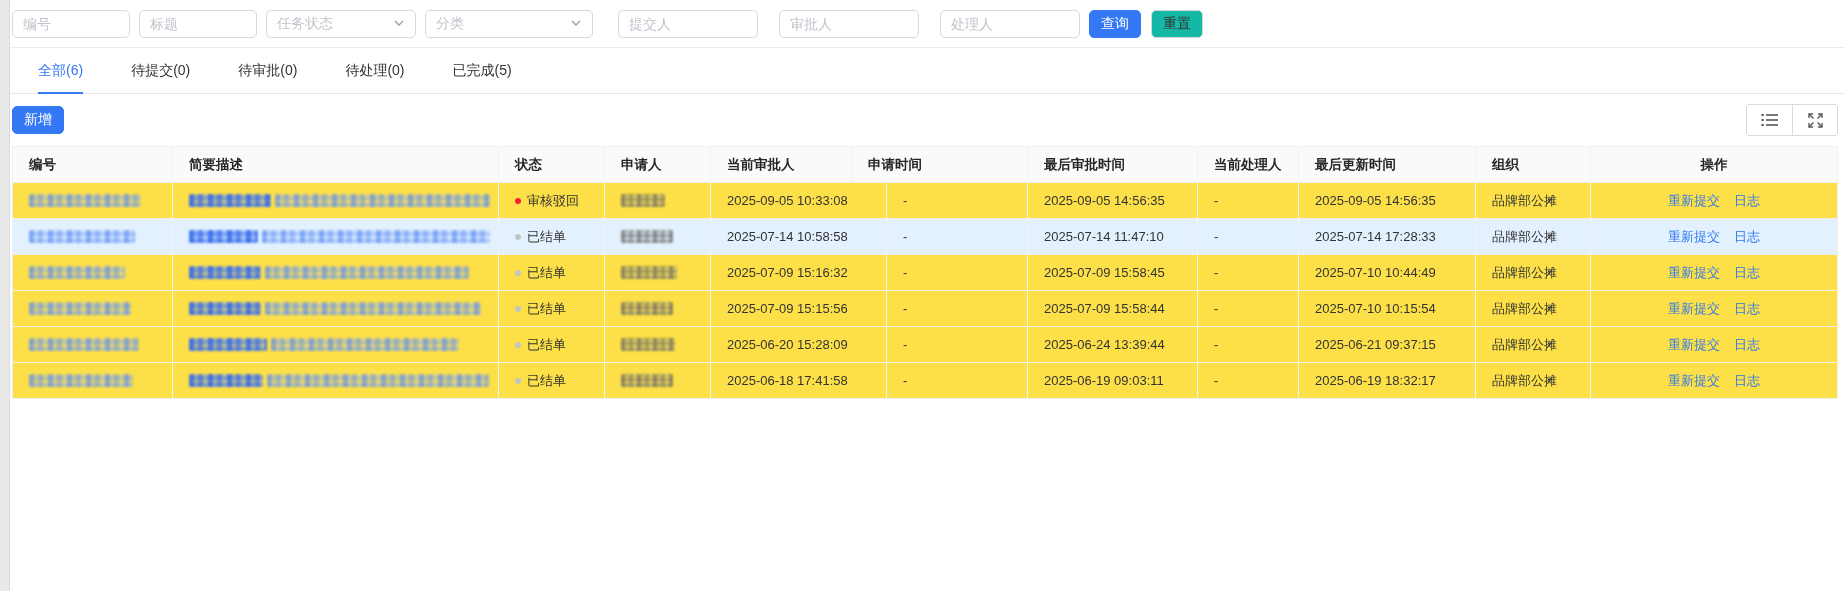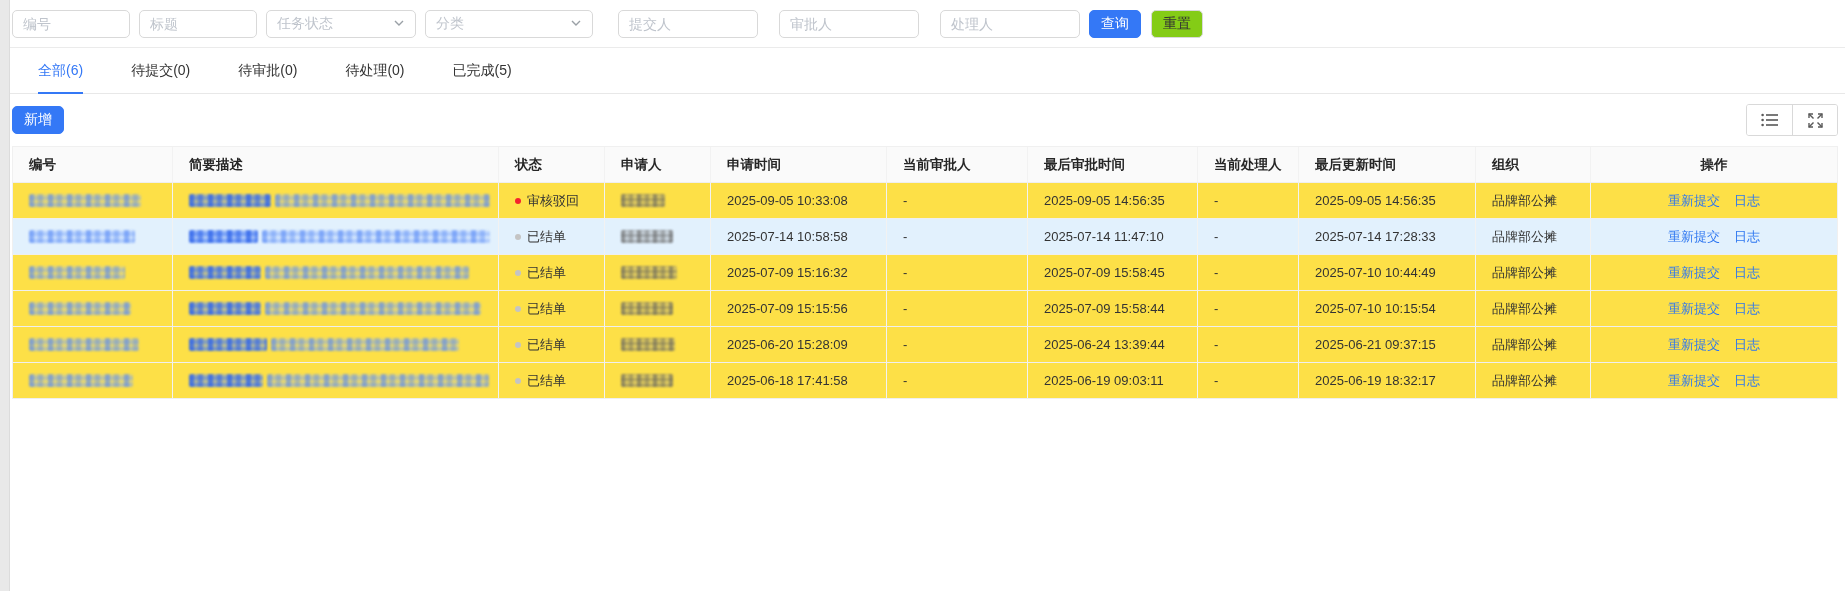--- a/index.html
+++ b/index.html
@@ -15,21 +15,21 @@
     height:28px; border:1px solid #d9d9d9; border-radius:5px; background:#fff;
     font-size:14px; color:#333; padding:0 10px; margin-right:9px; outline:none;
   }
   .f-input::placeholder { color:#bfc4cc; }
   .w118 { width:118px; } .w150 { width:150px; } .w168 { width:168px;text-align:center; } .w140 { width:140px;margin-left:12px; }
   .f-select { display:flex; align-items:center; justify-content:space-between; cursor:pointer; }
   .f-select .ph { color:#bfc4cc; }
   .f-select svg { flex:none; margin-left:6px; }
   .gap-big { margin-right:13px; }
   .btn {
-    height:28px; padding:0 11px; border:1px solid #d9d9d9; border-radius:5px; background:#84cc16;
+    height:28px; padding:0 11px; border:1px solid #d9d9d9; border-radius:5px; background:#14b8a6;
     font-size:14px; color:#333; cursor:pointer; font-family:inherit;
   }
   .btn.primary { background:var(--accent,#3478f6); border-color:var(--accent,#3478f6); color:#fff; }
   .btn + .btn { margin-left:10px; }
 
   
   .tabs { display:flex; align-items:stretch; height:46px; border-bottom:1px solid #e8e8e8; padding-left:28px; }
   .tab { display:flex; align-items:center; font-size:14px; color:#333; margin-right:48px; cursor:pointer; position:relative; }
   .tab.active { color:var(--accent,#3478f6); }
   .tab.active::after { content:""; position:absolute; left:0; right:0; bottom:-1px; height:2px; background:var(--accent,#3478f6); }
@@ -144,22 +144,22 @@
       </div>
     </div>
 
     <div class="table">
       <div class="thead" id="thead">
           <div class="tr">
             <div class="td c0">编号</div>
             <div class="td c1">简要描述</div>
             <div class="td c2">状态</div>
             <div class="td c3">申请人</div>
+            <div class="td c5">当前审批人</div>
             <div class="td c4">申请时间</div>
-            <div class="td c5">当前审批人</div>
             <div class="td c6">最后审批时间</div>
             <div class="td c7">当前处理人</div>
             <div class="td c8">最后更新时间</div>
             <div class="td c9">组织</div>
             <div class="td c10">操作</div>
           </div>
         </div>
       <div class="tbody" id="tbody">
           <div class="tr">
             <div class="td c0">

